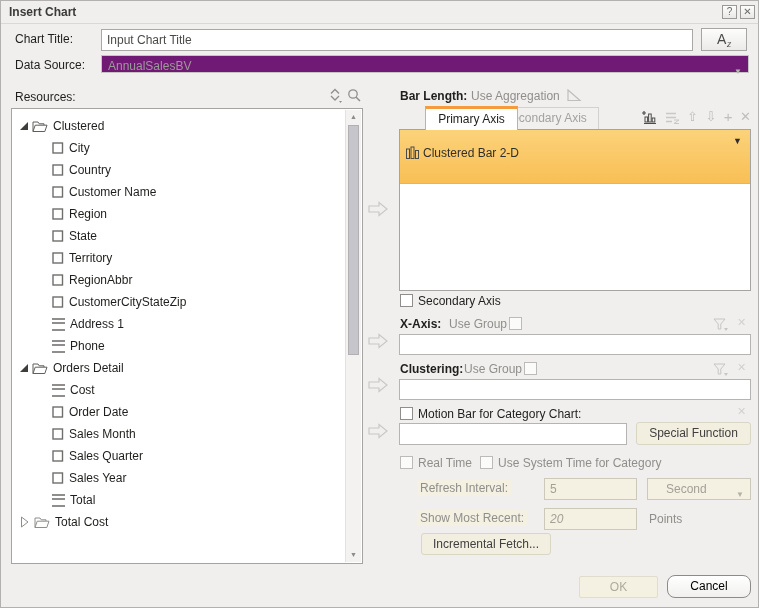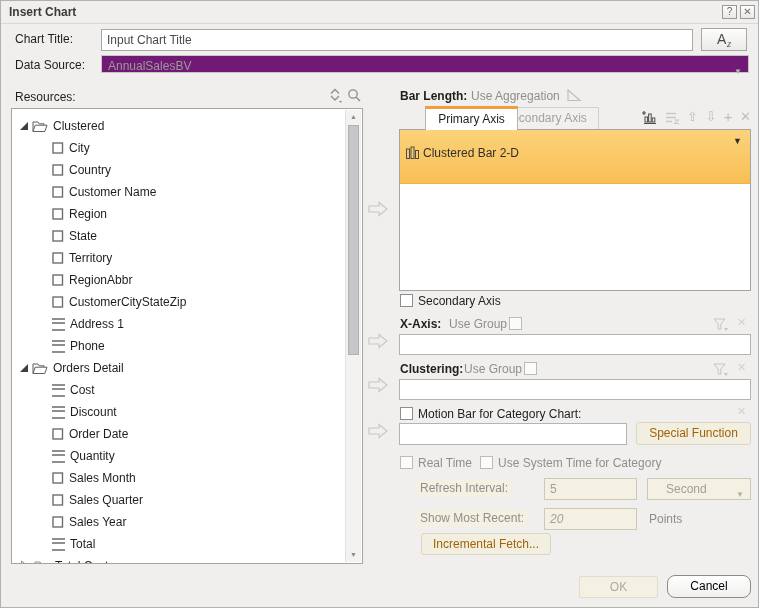--- a/index.html
+++ b/index.html
@@ -64,21 +64,21 @@
            background:linear-gradient(#fcd27a,#f8bf55);border-bottom:1px solid #f0b346;color:#2f2f2d;}
   .sel-row .caret{position:absolute;right:8px;top:6px;font-size:9px;color:#2e2e2c;}
 
   .checkbox{position:absolute;width:13px;height:13px;box-sizing:border-box;background:#fff;border:1px solid #8f8e8c;}
   .checkbox.dis{border-color:#bcbbb9;background:#fbfbfa;}
   .x-ico{position:absolute;color:#d2d1cf;font-size:11px;}
   .field{position:absolute;box-sizing:border-box;background:#fff;border:1px solid #b5b4b2;height:21px;
          font-family:inherit;font-size:12px;padding:0 4px;color:#333;}
 
   .btn-dis{position:absolute;box-sizing:border-box;background:#f2efe1;border:1px solid #d9d6c6;border-radius:3px;
-           color:#a16207;text-align:center;font-size:12px;cursor:default;}
+           color:#404040;text-align:center;font-size:12px;cursor:default;}
   .cream-lbl{position:absolute;background:#f4f1e3;color:#8f8e8b;padding:1px 3px;}
   .in-dis{position:absolute;box-sizing:border-box;background:#f4f1e3;border:1px solid #ccc9bb;color:#a3a095;
           font-family:inherit;font-size:12px;height:22px;padding:0 5px;}
   .dd-dis{position:absolute;box-sizing:border-box;background:#f4f1e3;border:1px solid #ccc9bb;color:#a3a095;
           height:22px;line-height:20px;padding-left:18px;}
   .dd-dis .caret{position:absolute;right:6px;top:6px;font-size:8px;color:#b5b2a5;}
 
   .btn-ok{position:absolute;left:578px;top:575px;width:79px;height:22px;box-sizing:border-box;background:#f4f1e2;
           border:1px solid #e0ddcd;border-radius:2px;color:#aeab9d;text-align:center;line-height:20px;cursor:default;}
   .btn-cancel{position:absolute;left:666px;top:574px;width:84px;height:23px;box-sizing:border-box;background:linear-gradient(#ffffff,#f1f0ee);
@@ -219,37 +219,25 @@
           <span>Orders Detail</span>
         </div>
         <div class="tree-row child">
           <span class="tree-ico">
             <span class="ico-lines"></span>
           </span>
           <span>Cost</span>
         </div>
         <div class="tree-row child">
           <span class="tree-ico">
-            <span class="ico-lines"></span>
-          </span>
-          <span>Discount</span>
-        </div>
-        <div class="tree-row child">
-          <span class="tree-ico">
             <svg width="12" height="12" viewBox="0 0 12 12">
               <rect x="1" y="1" width="9.5" height="10" fill="#fff" stroke="#6e6e6c" stroke-width="1.4"></rect>
             </svg>
           </span>
           <span>Order Date</span>
-        </div>
-        <div class="tree-row child">
-          <span class="tree-ico">
-            <span class="ico-lines"></span>
-          </span>
-          <span>Quantity</span>
         </div>
         <div class="tree-row child">
           <span class="tree-ico">
             <svg width="12" height="12" viewBox="0 0 12 12">
               <rect x="1" y="1" width="9.5" height="10" fill="#fff" stroke="#6e6e6c" stroke-width="1.4"></rect>
             </svg>
           </span>
           <span>Sales Month</span>
         </div>
         <div class="tree-row child">

